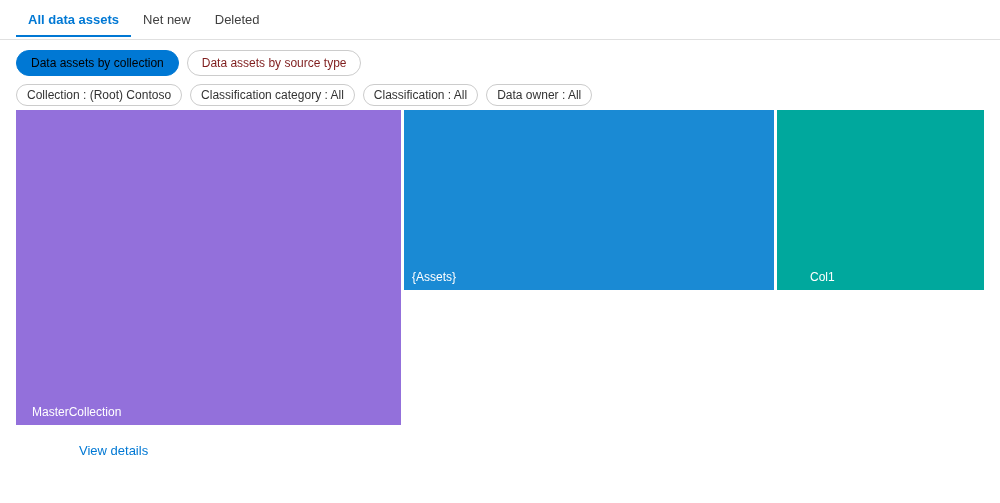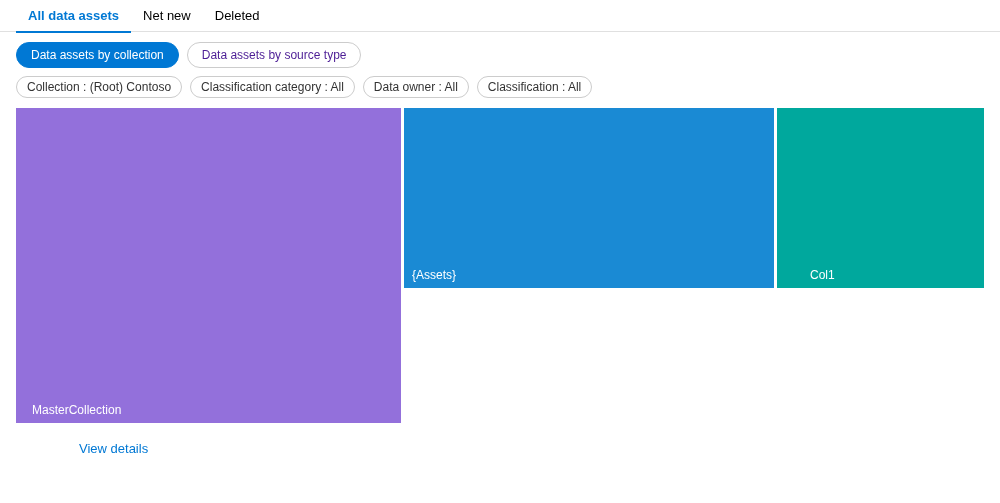--- a/index.html
+++ b/index.html
@@ -12,27 +12,27 @@
       height: 503px;
       overflow: hidden;
     }
 
     
     .top-tabs {
       display: flex;
       align-items: center;
       border-bottom: 1px solid #e0e0e0;
       padding: 0 16px;
-      height: 32px;
+      height: 40px;
     }
     .top-tab {
       padding: 8px 12px;
       cursor: pointer;
       font-size: 13px;
-      color: #000000;
+      color: #404040;
       border-bottom: 2px solid transparent;
       margin-bottom: -1px;
     }
     .top-tab.active {
       color: #0078d4;
       border-bottom: 2px solid #0078d4;
       font-weight: 600;
     }
 
     
@@ -42,33 +42,33 @@
       padding: 10px 16px 8px;
       gap: 8px;
     }
     .btn-toggle {
       border-radius: 20px;
       border: 1px solid #ccc;
       padding: 5px 14px;
       font-size: 12px;
       cursor: pointer;
       background: #fff;
-      color: #4c1d95;
+      color: #7f1d1d;
     }
     .btn-toggle.active {
       background: #0078d4;
-      color: #ffffff;
+      color: #000000;
       border-color: #0078d4;
     }
 
     
     .filter-row {
       display: flex;
       align-items: center;
-      padding: 0 16px 10px;
+      padding: 0 16px 4px;
       gap: 8px;
     }
     .filter-chip {
       border: 1px solid #ccc;
       border-radius: 12px;
       padding: 3px 10px;
       font-size: 12px;
       color: #333;
       background: #fff;
       cursor: pointer;
@@ -183,22 +183,22 @@
 </div>
 
 <div class="button-row">
   <button class="btn-toggle active">Data assets by collection</button>
   <button class="btn-toggle">Data assets by source type</button>
 </div>
 
 <div class="filter-row">
   <span class="filter-chip">Collection : (Root) Contoso</span>
   <span class="filter-chip">Classification category : All</span>
+  <span class="filter-chip">Classification : All</span>
   <span class="filter-chip">Data owner : All</span>
-  <span class="filter-chip">Classification : All</span>
 </div>
 
 <div class="treemap-container">
 
   <div class="tm-block-master">
     <span class="tm-label">MasterCollection</span>
   </div>
 
   <div class="tm-right">
 

